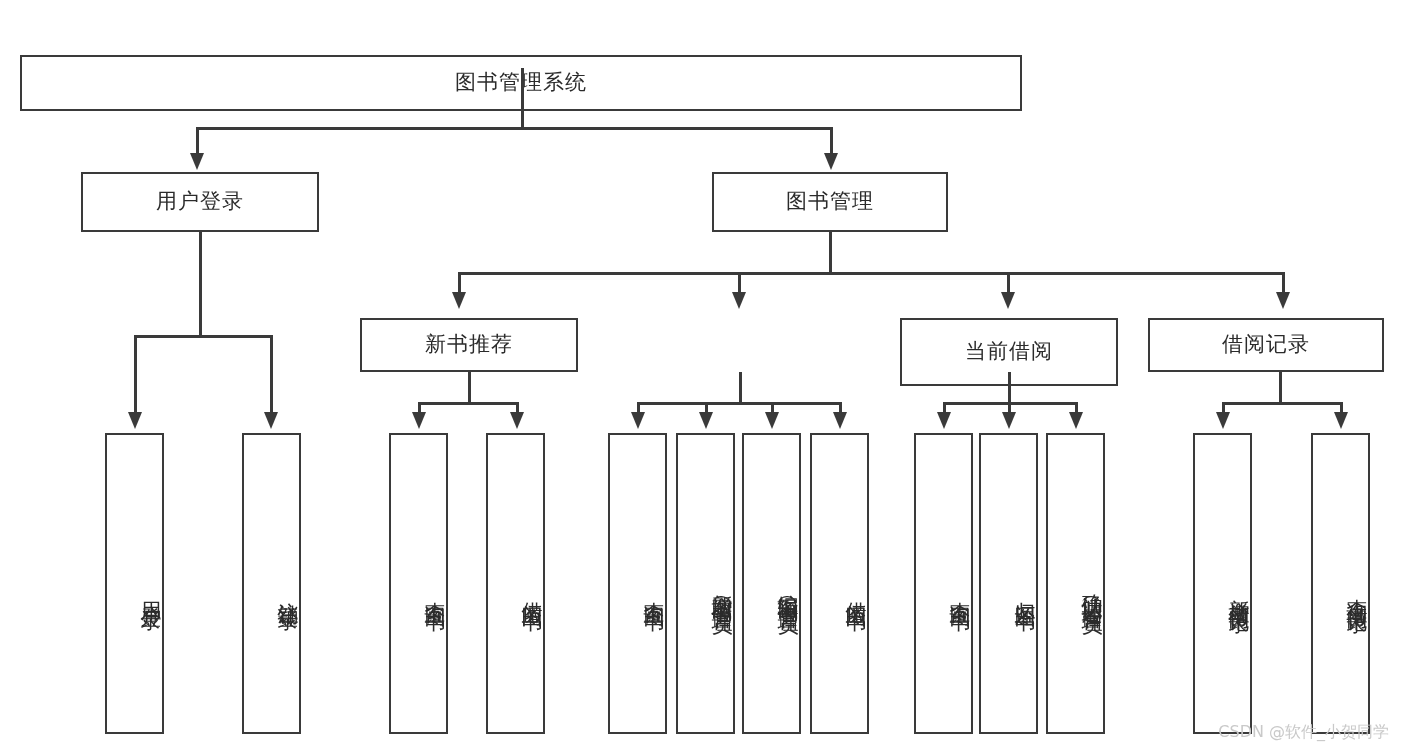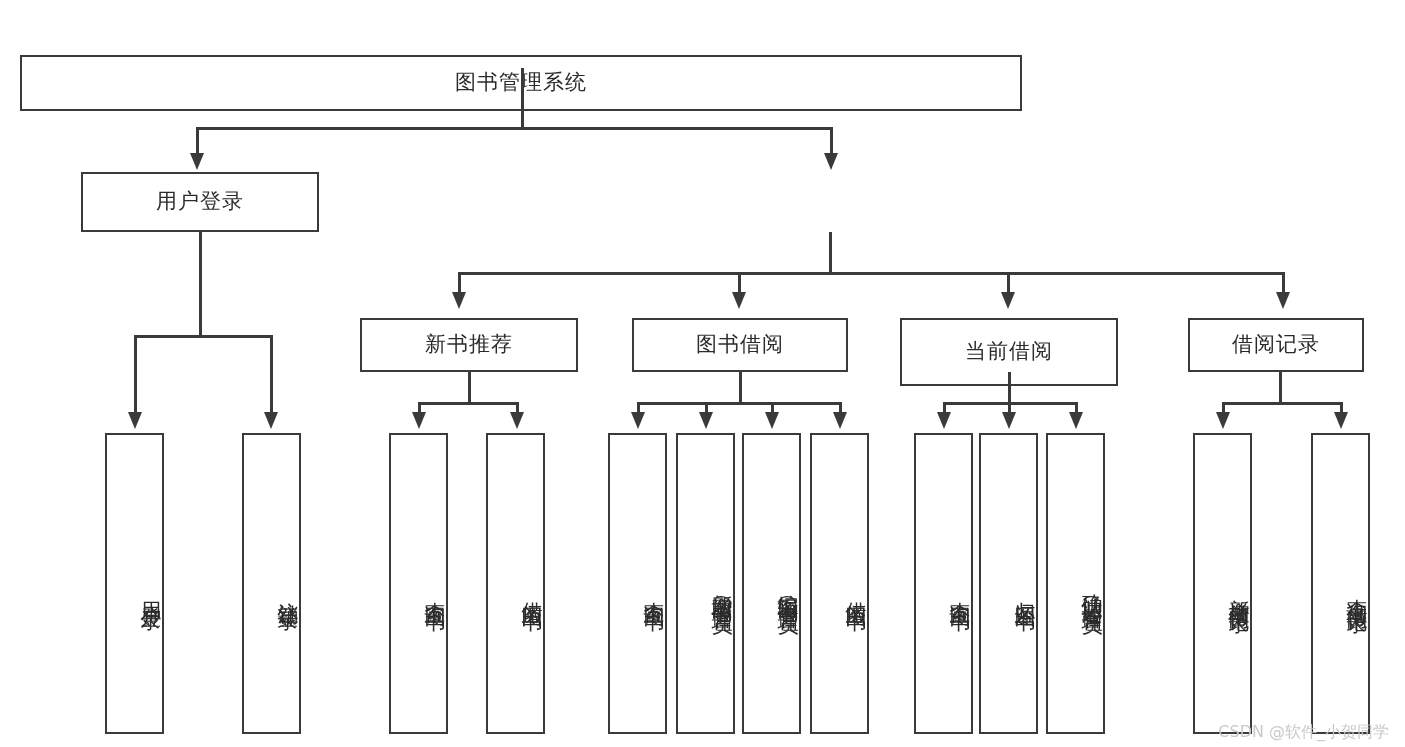--- a/index.html
+++ b/index.html
@@ -84,20 +84,23 @@
 
   <div class="ln hln" style="left:196px; top:127px; width:637px;"></div>
 
   <div class="ln vln" style="left:196px; top:127px; height:30px;"></div>
   <div class="arrow" style="left:190px; top:153px;"></div>
   <div class="ln vln" style="left:830px; top:127px; height:30px;"></div>
   <div class="arrow" style="left:824px; top:153px;"></div>
 
   <div class="node horiz" style="left:81px; top:172px; width:238px; height:60px;">
     <span class="lbl">用户登录</span>
+  </div>
+  <div class="node horiz" style="left:712px; top:172px; width:236px; height:60px;">
+    <span class="lbl">图书管理</span>
   </div>
 
   <div class="ln vln" style="left:199px; top:232px; height:104px;"></div>
   <div class="ln hln" style="left:134px; top:335px; width:138px;"></div>
   <div class="ln vln" style="left:134px; top:335px; height:80px;"></div>
   <div class="arrow" style="left:128px; top:412px;"></div>
   <div class="ln vln" style="left:270px; top:335px; height:80px;"></div>
   <div class="arrow" style="left:264px; top:412px;"></div>
 
   <div class="ln vln" style="left:829px; top:232px; height:42px;"></div>
@@ -107,27 +110,24 @@
   <div class="ln vln" style="left:738px; top:272px; height:22px;"></div>
   <div class="arrow" style="left:732px; top:292px;"></div>
   <div class="ln vln" style="left:1007px; top:272px; height:22px;"></div>
   <div class="arrow" style="left:1001px; top:292px;"></div>
   <div class="ln vln" style="left:1282px; top:272px; height:22px;"></div>
   <div class="arrow" style="left:1276px; top:292px;"></div>
 
   <div class="node horiz" style="left:360px; top:318px; width:218px; height:54px;">
     <span class="lbl">新书推荐</span>
   </div>
-  <div class="node horiz" style="left:632px; top:318px; width:216px; height:54px;">
-    <span class="lbl">图书借阅</span>
-  </div>
   <div class="node horiz" style="left:900px; top:318px; width:218px; height:68px;">
     <span class="lbl">当前借阅</span>
   </div>
-  <div class="node horiz" style="left:1188px; top:318px; width:176px; height:54px;">
+  <div class="node horiz" style="left:1148px; top:318px; width:236px; height:54px;">
     <span class="lbl">借阅记录</span>
   </div>
 
   <div class="ln vln" style="left:468px; top:372px; height:32px;"></div>
   <div class="ln hln" style="left:418px; top:402px; width:100px;"></div>
   <div class="ln vln" style="left:418px; top:402px; height:13px;"></div>
   <div class="arrow" style="left:412px; top:412px;"></div>
   <div class="ln vln" style="left:516px; top:402px; height:13px;"></div>
   <div class="arrow" style="left:510px; top:412px;"></div>
 

